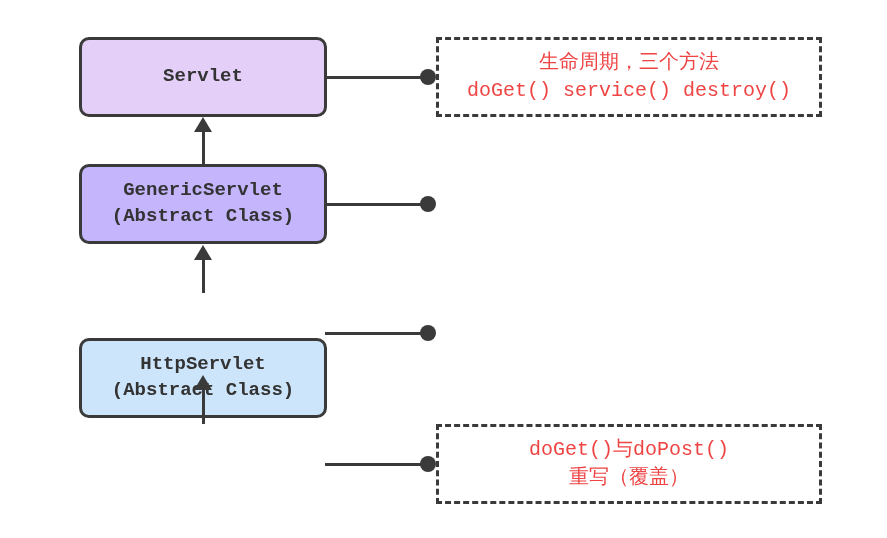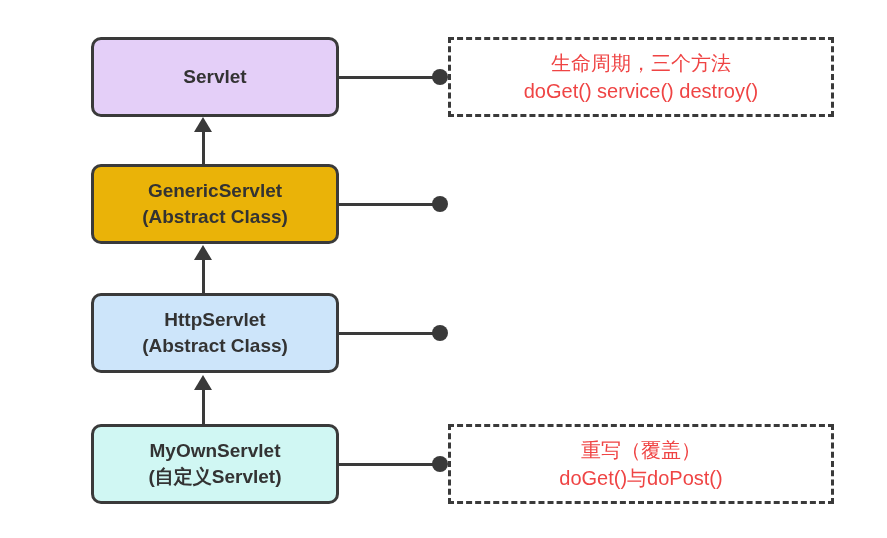--- a/index.html
+++ b/index.html
@@ -4,21 +4,21 @@
 <style>
   html, body { margin: 0; padding: 0; background: #ffffff; }
   .canvas {
     position: relative;
     width: 887px;
     height: 538px;
     background: #ffffff;
     font-family: "Liberation Sans", "DejaVu Sans", sans-serif;
     overflow: hidden;
   }
-  .row { position: absolute; left: 12px; width: 784px; height: 80px; }
+  .row { position: absolute; left: 0; width: 784px; height: 80px; font-family: Liberation Mono, monospace; }
 
   
   .node {
     position: absolute;
     left: 79px;
     top: 0;
     width: 248px;
     height: 80px;
     box-sizing: border-box;
     border: 3px solid #3a3a3a;
@@ -108,53 +108,49 @@
       <div>doGet() service() destroy()</div>
     </div>
   </div>
 
   <div class="arrow" style="top:117px;height:47px">
     <div class="arrow-head"></div>
     <div class="arrow-line"></div>
   </div>
 
   <div class="row" style="top:164px">
-    <div class="node" style="background-color: #eab308;">
+    <div class="node" style="background-color: #c4b5fd;">
       <div>GenericServlet</div>
       <div>(Abstract Class)</div>
     </div>
     <div class="hline"></div>
     <div class="dot"></div>
   </div>
 
   <div class="arrow" style="top:245px;height:48px">
     <div class="arrow-head"></div>
     <div class="arrow-line"></div>
   </div>
 
   <div class="row" style="top:293px">
-    <div class="node" style="background-color: rgb(205, 229, 250);">
+    <div class="node" style="background-color: rgb(205, 229, 250); margin-top: 45px;">
       <div>HttpServlet</div>
       <div>(Abstract Class)</div>
     </div>
     <div class="hline"></div>
     <div class="dot"></div>
   </div>
 
   <div class="arrow" style="top:375px;height:49px">
     <div class="arrow-head"></div>
     <div class="arrow-line"></div>
   </div>
 
   <div class="row" style="top:424px">
-    <div class="node" style="background-color: rgb(208, 247, 243);">
-      <div>MyOwnServlet</div>
-      <div>(自定义Servlet)</div>
-    </div>
     <div class="hline"></div>
     <div class="dot"></div>
     <div class="note">
+      <div>doGet()与doPost()</div>
       <div>重写（覆盖）</div>
-      <div>doGet()与doPost()</div>
     </div>
   </div>
 
 </div>
 
 </body></html>

